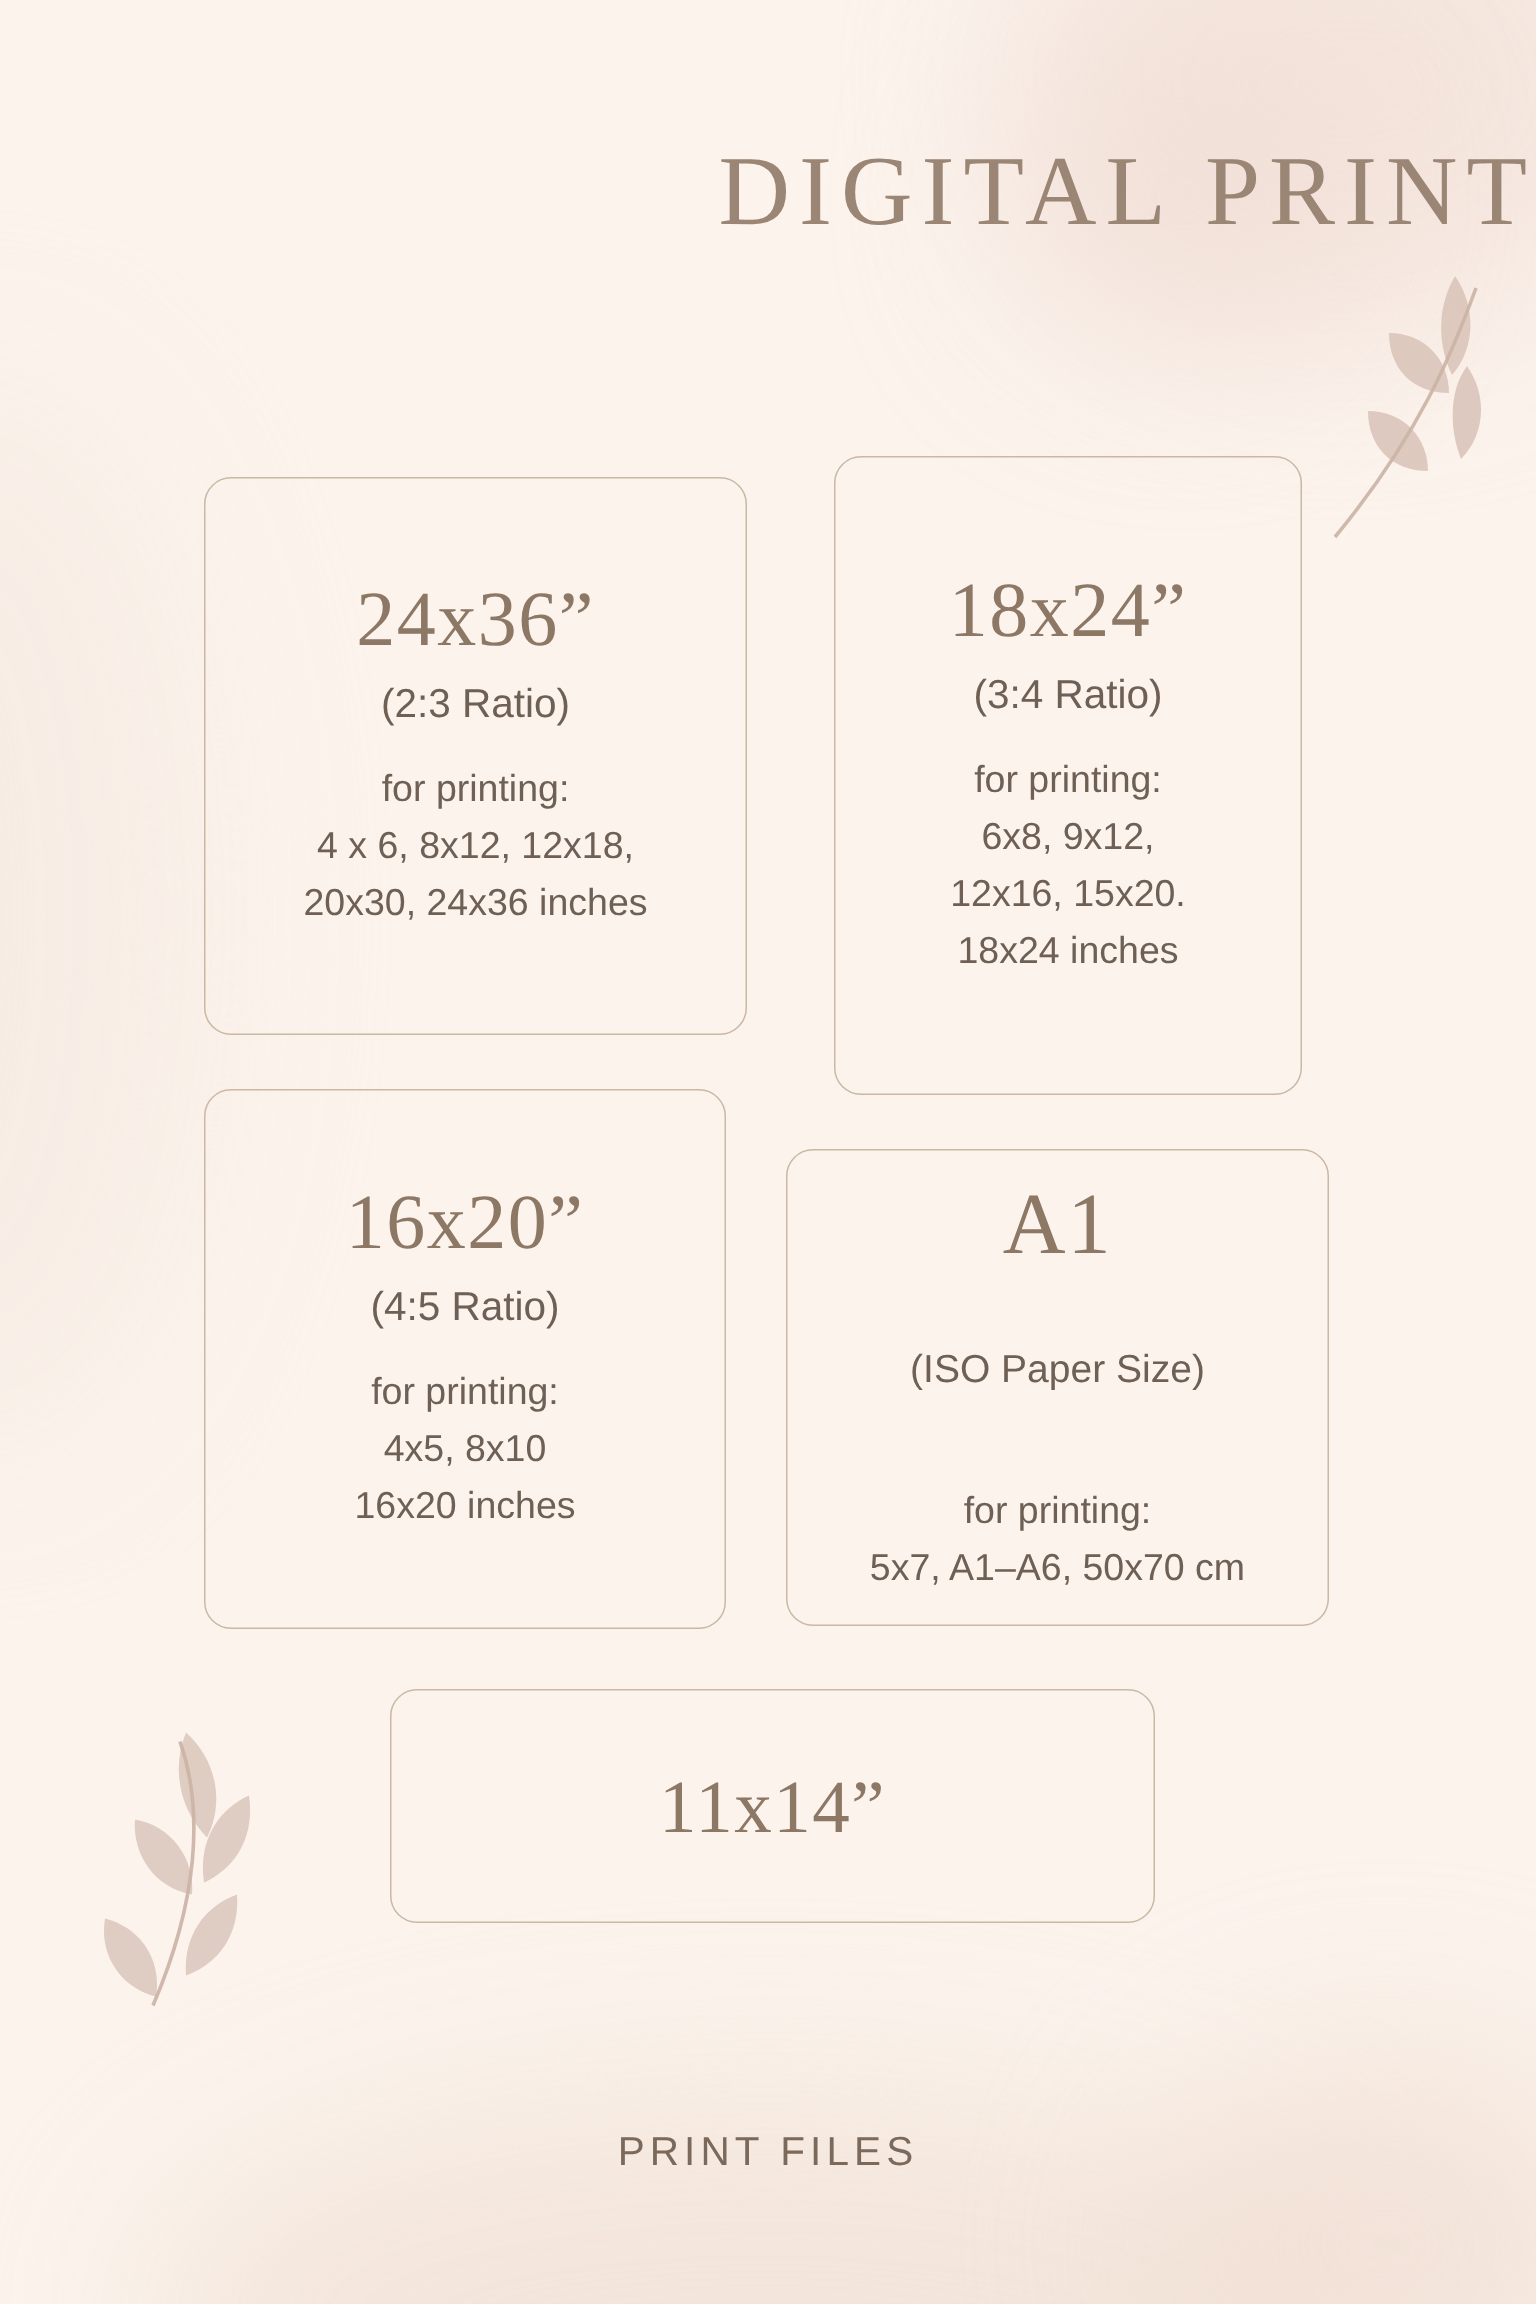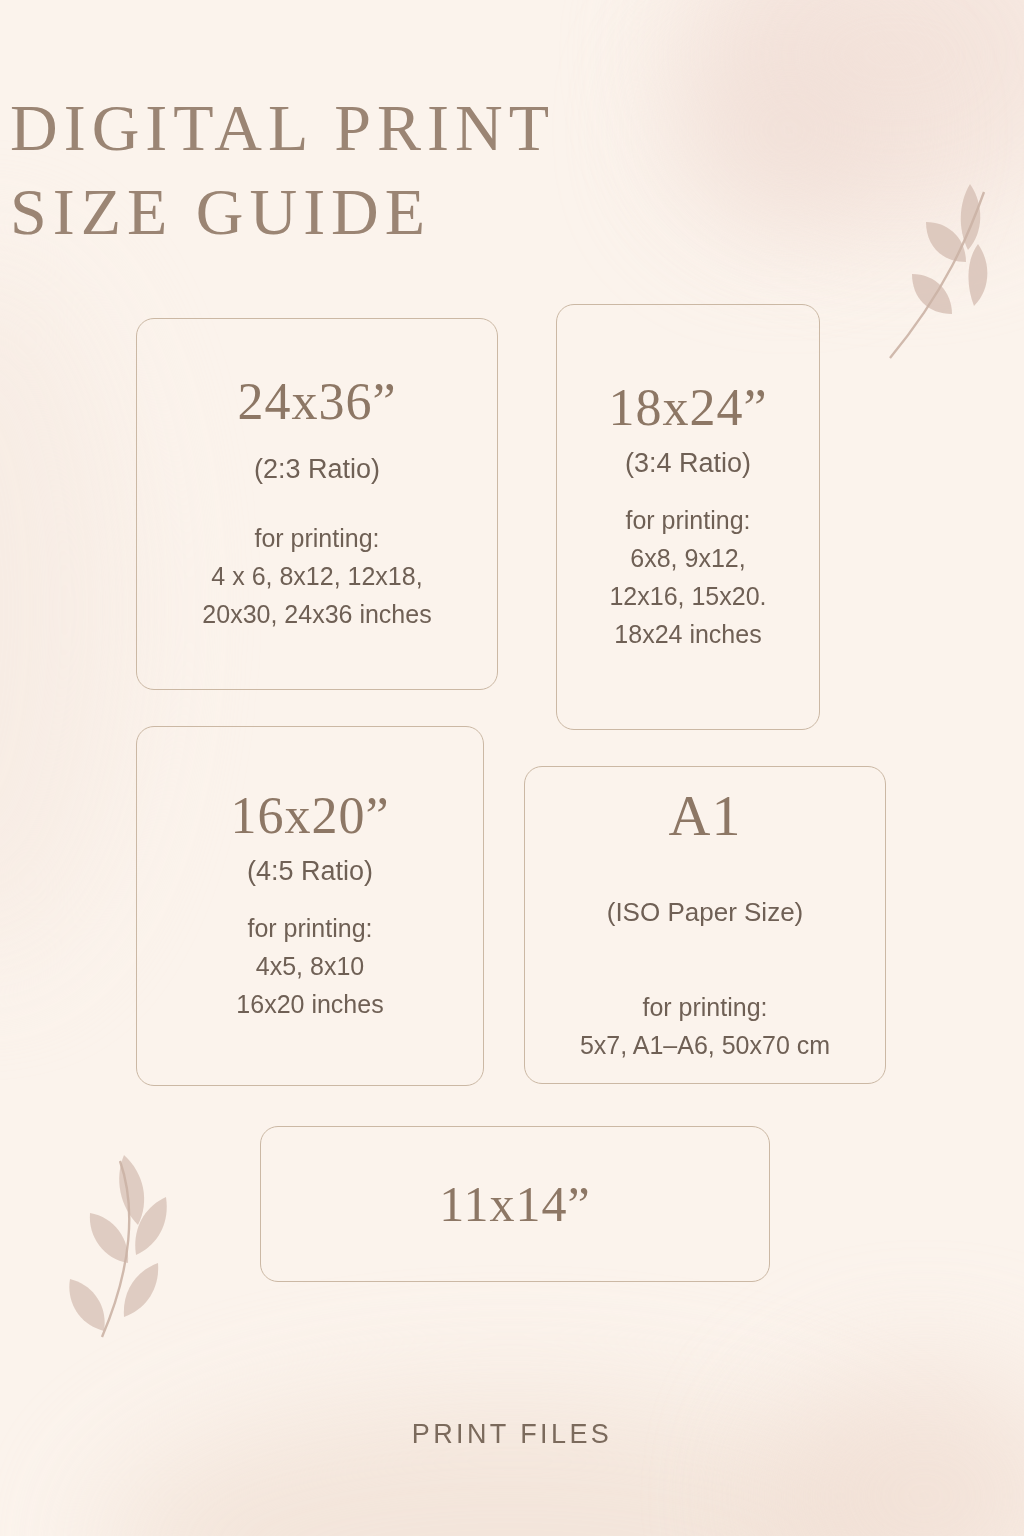--- a/index.html
+++ b/index.html
@@ -51,21 +51,21 @@
     width: 320px; height: 260px;
     bottom: -90px; right: -60px;
     background: #f0ddd2;
     opacity: .7;
   }
 
   
   .title-block {
     position: absolute;
     top: 86px; left: 0; right: 0;
-    text-align: left;
+    text-align: right;
     padding-left: 10px;
   }
   .title-line {
     font-family: "Liberation Serif", serif;
     color: #9b8574;
     letter-spacing: 6px;
     font-size: 66px;
     line-height: 1.28;
     font-weight: 400;
   }
@@ -97,22 +97,22 @@
   .card-body {
     font-family: "Liberation Sans", sans-serif;
     color: #6f6055;
     font-size: 25px;
     line-height: 1.52;
     margin-top: 22px;
   }
   .card-body .lead { display: block; }
 
   
-  #card-24x36 { left: 136px;  top: 318px;  width: 362px; height: 372px; gap: 12px; }
-  #card-18x24 { left: 556px;  top: 304px;  width: 264px; height: 426px; }
+  #card-24x36 { left: 136px;  top: 318px;  width: 362px; height: 372px; }
+  #card-18x24 { left: 556px;  top: 304px;  width: 312px; height: 426px; }
   #card-16x20 { left: 136px;  top: 726px;  width: 348px; height: 360px; }
   #card-a1    { left: 524px;  top: 766px;  width: 362px; height: 318px; gap: 40px; }
   #card-11x14 { left: 260px;  top: 1126px; width: 510px; height: 156px; }
 
   #card-a1 .card-size { font-size: 58px; }
   #card-a1 .card-ratio { font-size: 26px; margin-top: 12px; }
   #card-a1 .card-body { margin-top: 20px; }
   #card-11x14 .card-size { font-size: 50px; }
   #card-11x14 .card-body { margin-top: 26px; font-size: 26px; }
 
@@ -159,21 +159,20 @@
     <path d="M104 46 C108 72 96 94 74 104 C70 78 82 56 104 46 Z"></path>
     <path d="M28 62 C52 66 68 88 66 112 C42 108 26 86 28 62 Z"></path>
     <path d="M96 112 C98 138 84 158 62 166 C60 140 74 120 96 112 Z"></path>
     <path d="M8 128 C32 134 46 156 42 180 C18 174 4 152 8 128 Z"></path>
   </g>
   <path d="M58 10 C74 56 70 116 40 186" stroke="#cbb2a5" stroke-width="2.4" fill="none" opacity="0.9"></path>
 </svg>
 
 <div class="title-block">
   <div class="title-line">DIGITAL PRINT</div>
-  <div class="title-line">SIZE GUIDE</div>
 </div>
 
 <div class="card" id="card-24x36">
   <div class="card-size">24x36”</div>
   <div class="card-ratio">(2:3 Ratio)</div>
   <div class="card-body">
     <span class="lead">for printing:</span>
     <span class="lead">4 x 6, 8x12, 12x18,</span>
     <span class="lead">20x30, 24x36 inches</span>
   </div>

